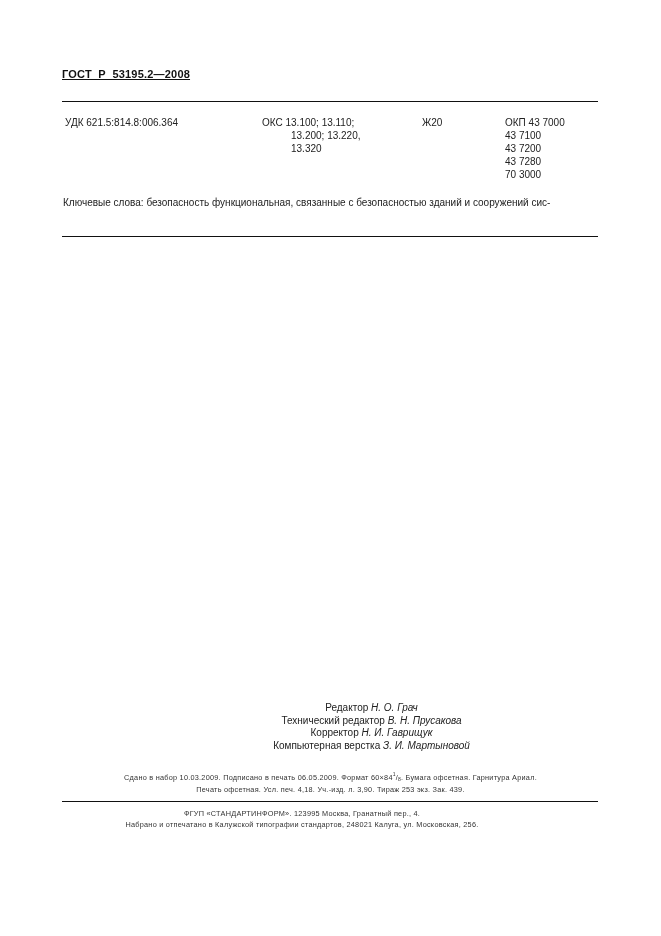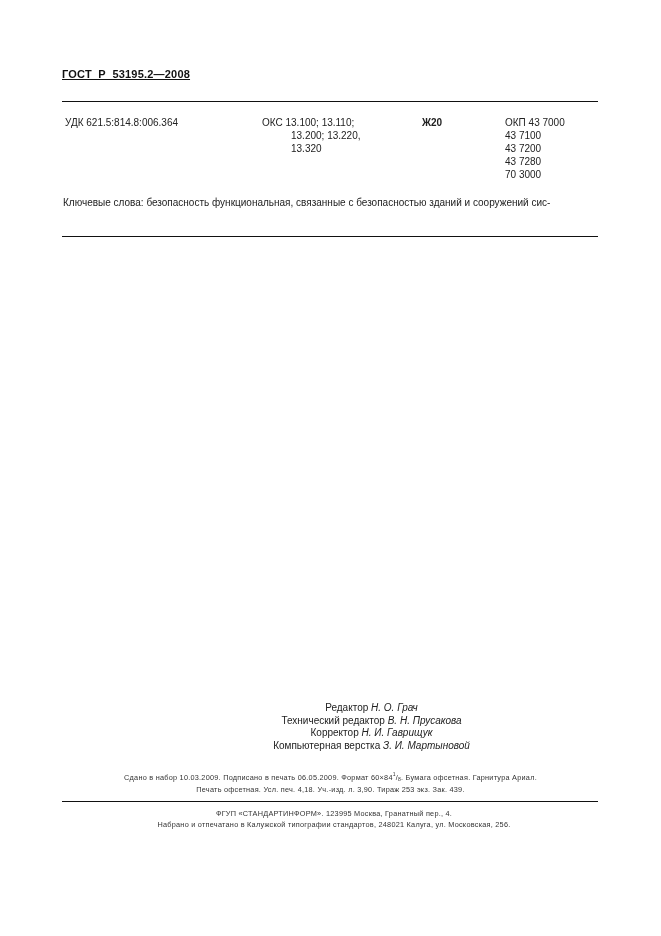--- a/index.html
+++ b/index.html
@@ -33,21 +33,21 @@
     }
     .class-text {
       font-size: 10px;
       line-height: 13px;
       color: #222222;
     }
     .udk { left: 65px; top: 116px; }
     .oks { left: 262px; top: 116px; }
     .oks .line { display: block; white-space: nowrap; }
     .oks .indent { padding-left: 29px; }
-    .zh { left: 422px; top: 116px; font-weight: bold; }
+    .zh { left: 422px; top: 116px; }
     .okp {
       left: 505px; top: 116px; width: 70px;
       text-align: left;
     }
     .okp .line { display: block; white-space: nowrap; }
     .keywords {
       left: 63px;
       top: 196px;
       width: 538px;
       font-size: 10px;
@@ -77,21 +77,20 @@
     }
     .publisher {
       left: 0;
       width: 604px;
       top: 809px;
       text-align: center;
       font-size: 7.3px;
       line-height: 10.5px;
       color: #333333;
       letter-spacing: 0.25px;
-      padding-left: 32px;
     }
     .gap { display: inline-block; width: 34px; }
     sup.sup-small { font-size: 5px; vertical-align: 4px; }
     sub.sub-small { font-size: 5px; vertical-align: -1px; }
   </style>
 </head>
 <body>
 
 <div class="abs doc-code">ГОСТ  Р  53195.2—2008</div>
 

